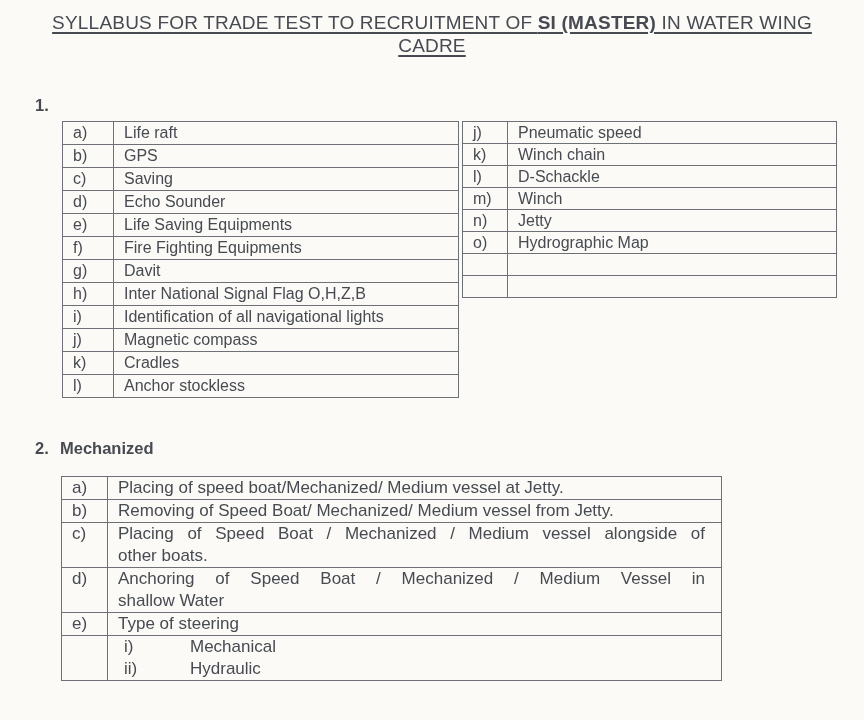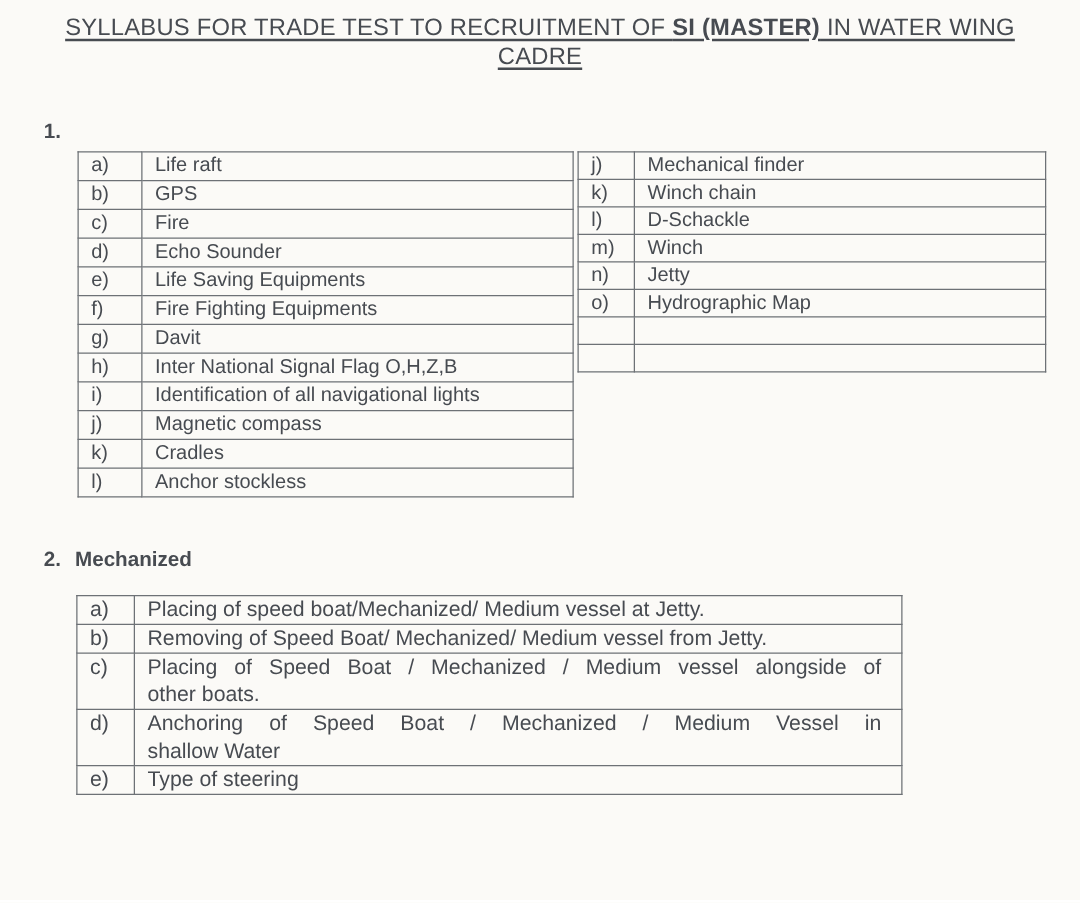--- a/index.html
+++ b/index.html
@@ -66,21 +66,21 @@
           <tr>
             <td class="k">a)</td>
             <td class="v">Life raft</td>
           </tr>
       <tr>
             <td class="k">b)</td>
             <td class="v">GPS</td>
           </tr>
       <tr>
             <td class="k">c)</td>
-            <td class="v">Fire</td>
+            <td class="v">Saving</td>
           </tr>
       <tr>
             <td class="k">d)</td>
             <td class="v">Echo Sounder</td>
           </tr>
       <tr>
             <td class="k">e)</td>
             <td class="v">Life Saving Equipments</td>
           </tr>
       <tr>
@@ -110,21 +110,21 @@
       <tr>
             <td class="k">l)</td>
             <td class="v">Anchor stockless</td>
           </tr>
     </tbody>
       </table>
     <table id="t-right">
       <tbody>
           <tr>
             <td class="k">j)</td>
-            <td class="v">Mechanical finder</td>
+            <td class="v">Pneumatic speed</td>
           </tr>
       <tr>
             <td class="k">k)</td>
             <td class="v">Winch chain</td>
           </tr>
       <tr>
             <td class="k">l)</td>
             <td class="v">D-Schackle</td>
           </tr>
       <tr>
@@ -183,16 +183,23 @@
         <div class="line stretch">Anchoring of Speed Boat / Mechanized / Medium Vessel in</div>
         <div class="line">shallow Water</div>
       </td>
     </tr>
     <tr>
       <td class="k">e)</td>
       <td class="v">
             <div class="line">Type of steering</div>
           </td>
     </tr>
+    <tr>
+      <td class="k"></td>
+      <td class="v">
+        <div class="line subline"><span class="roman">i)</span><span>Mechanical</span></div>
+        <div class="line subline"><span class="roman">ii)</span><span>Hydraulic</span></div>
+      </td>
+    </tr>
   </tbody>
     </table>
 
 </div>
 
 </body></html>

